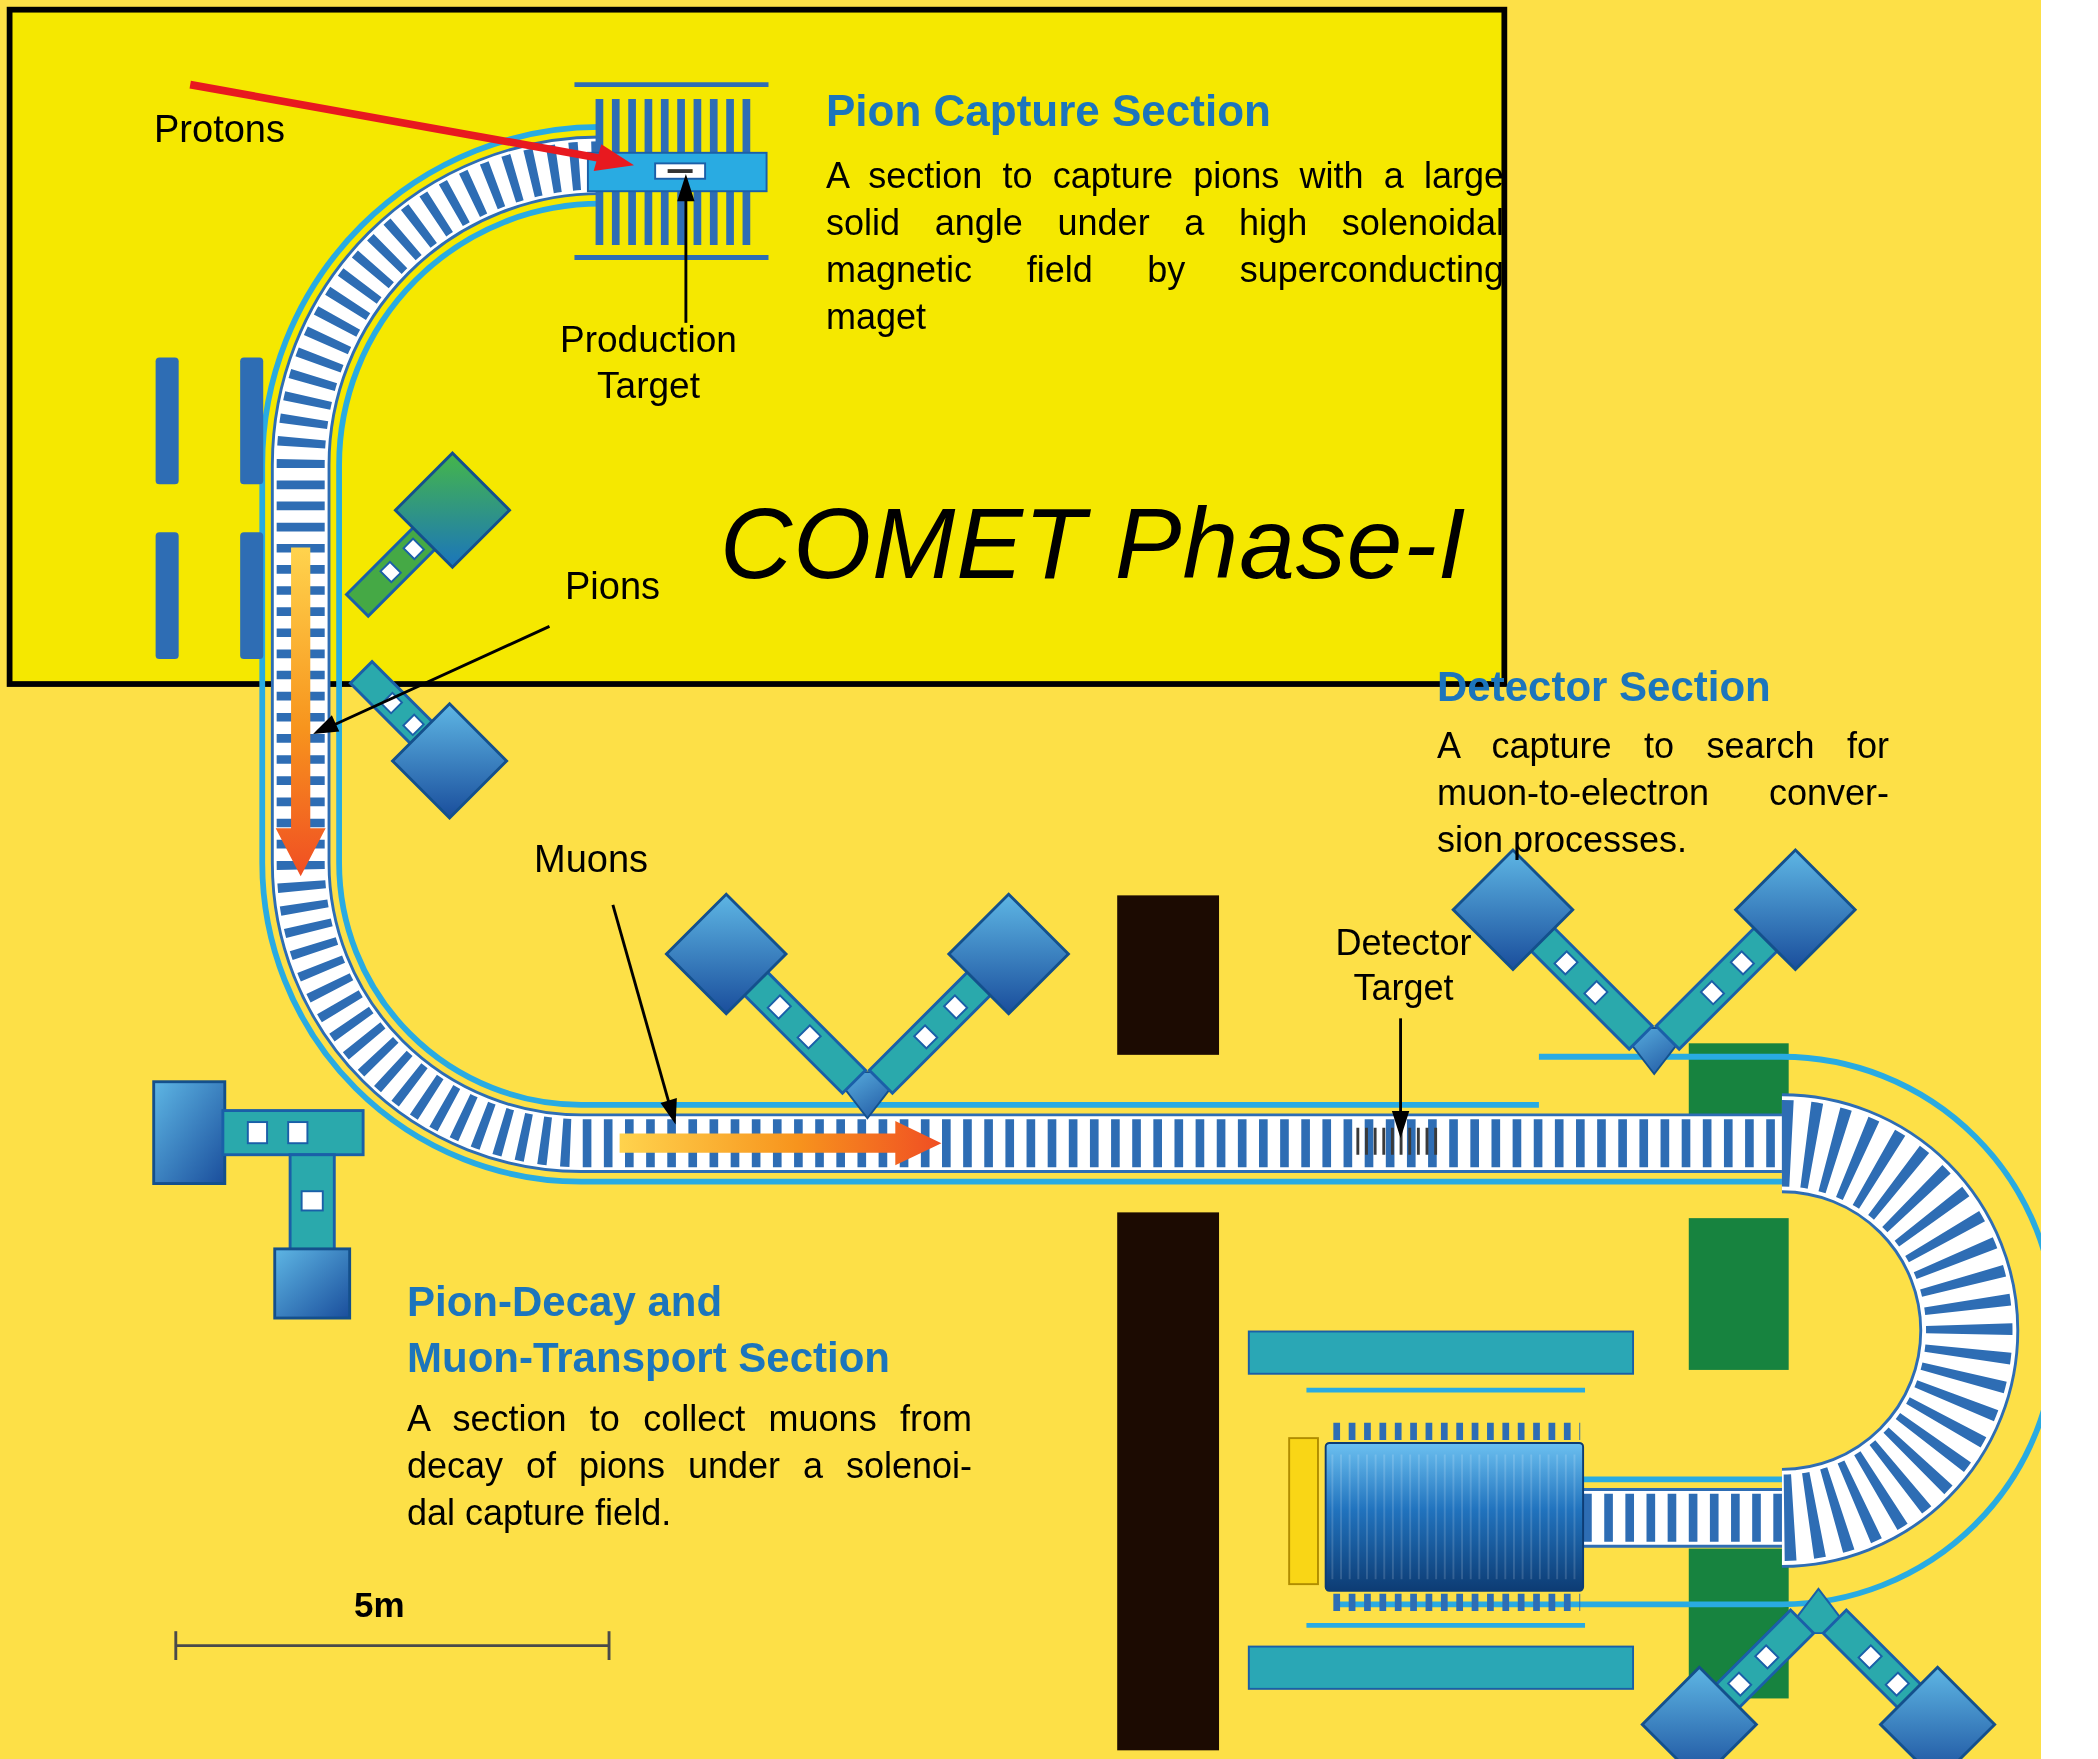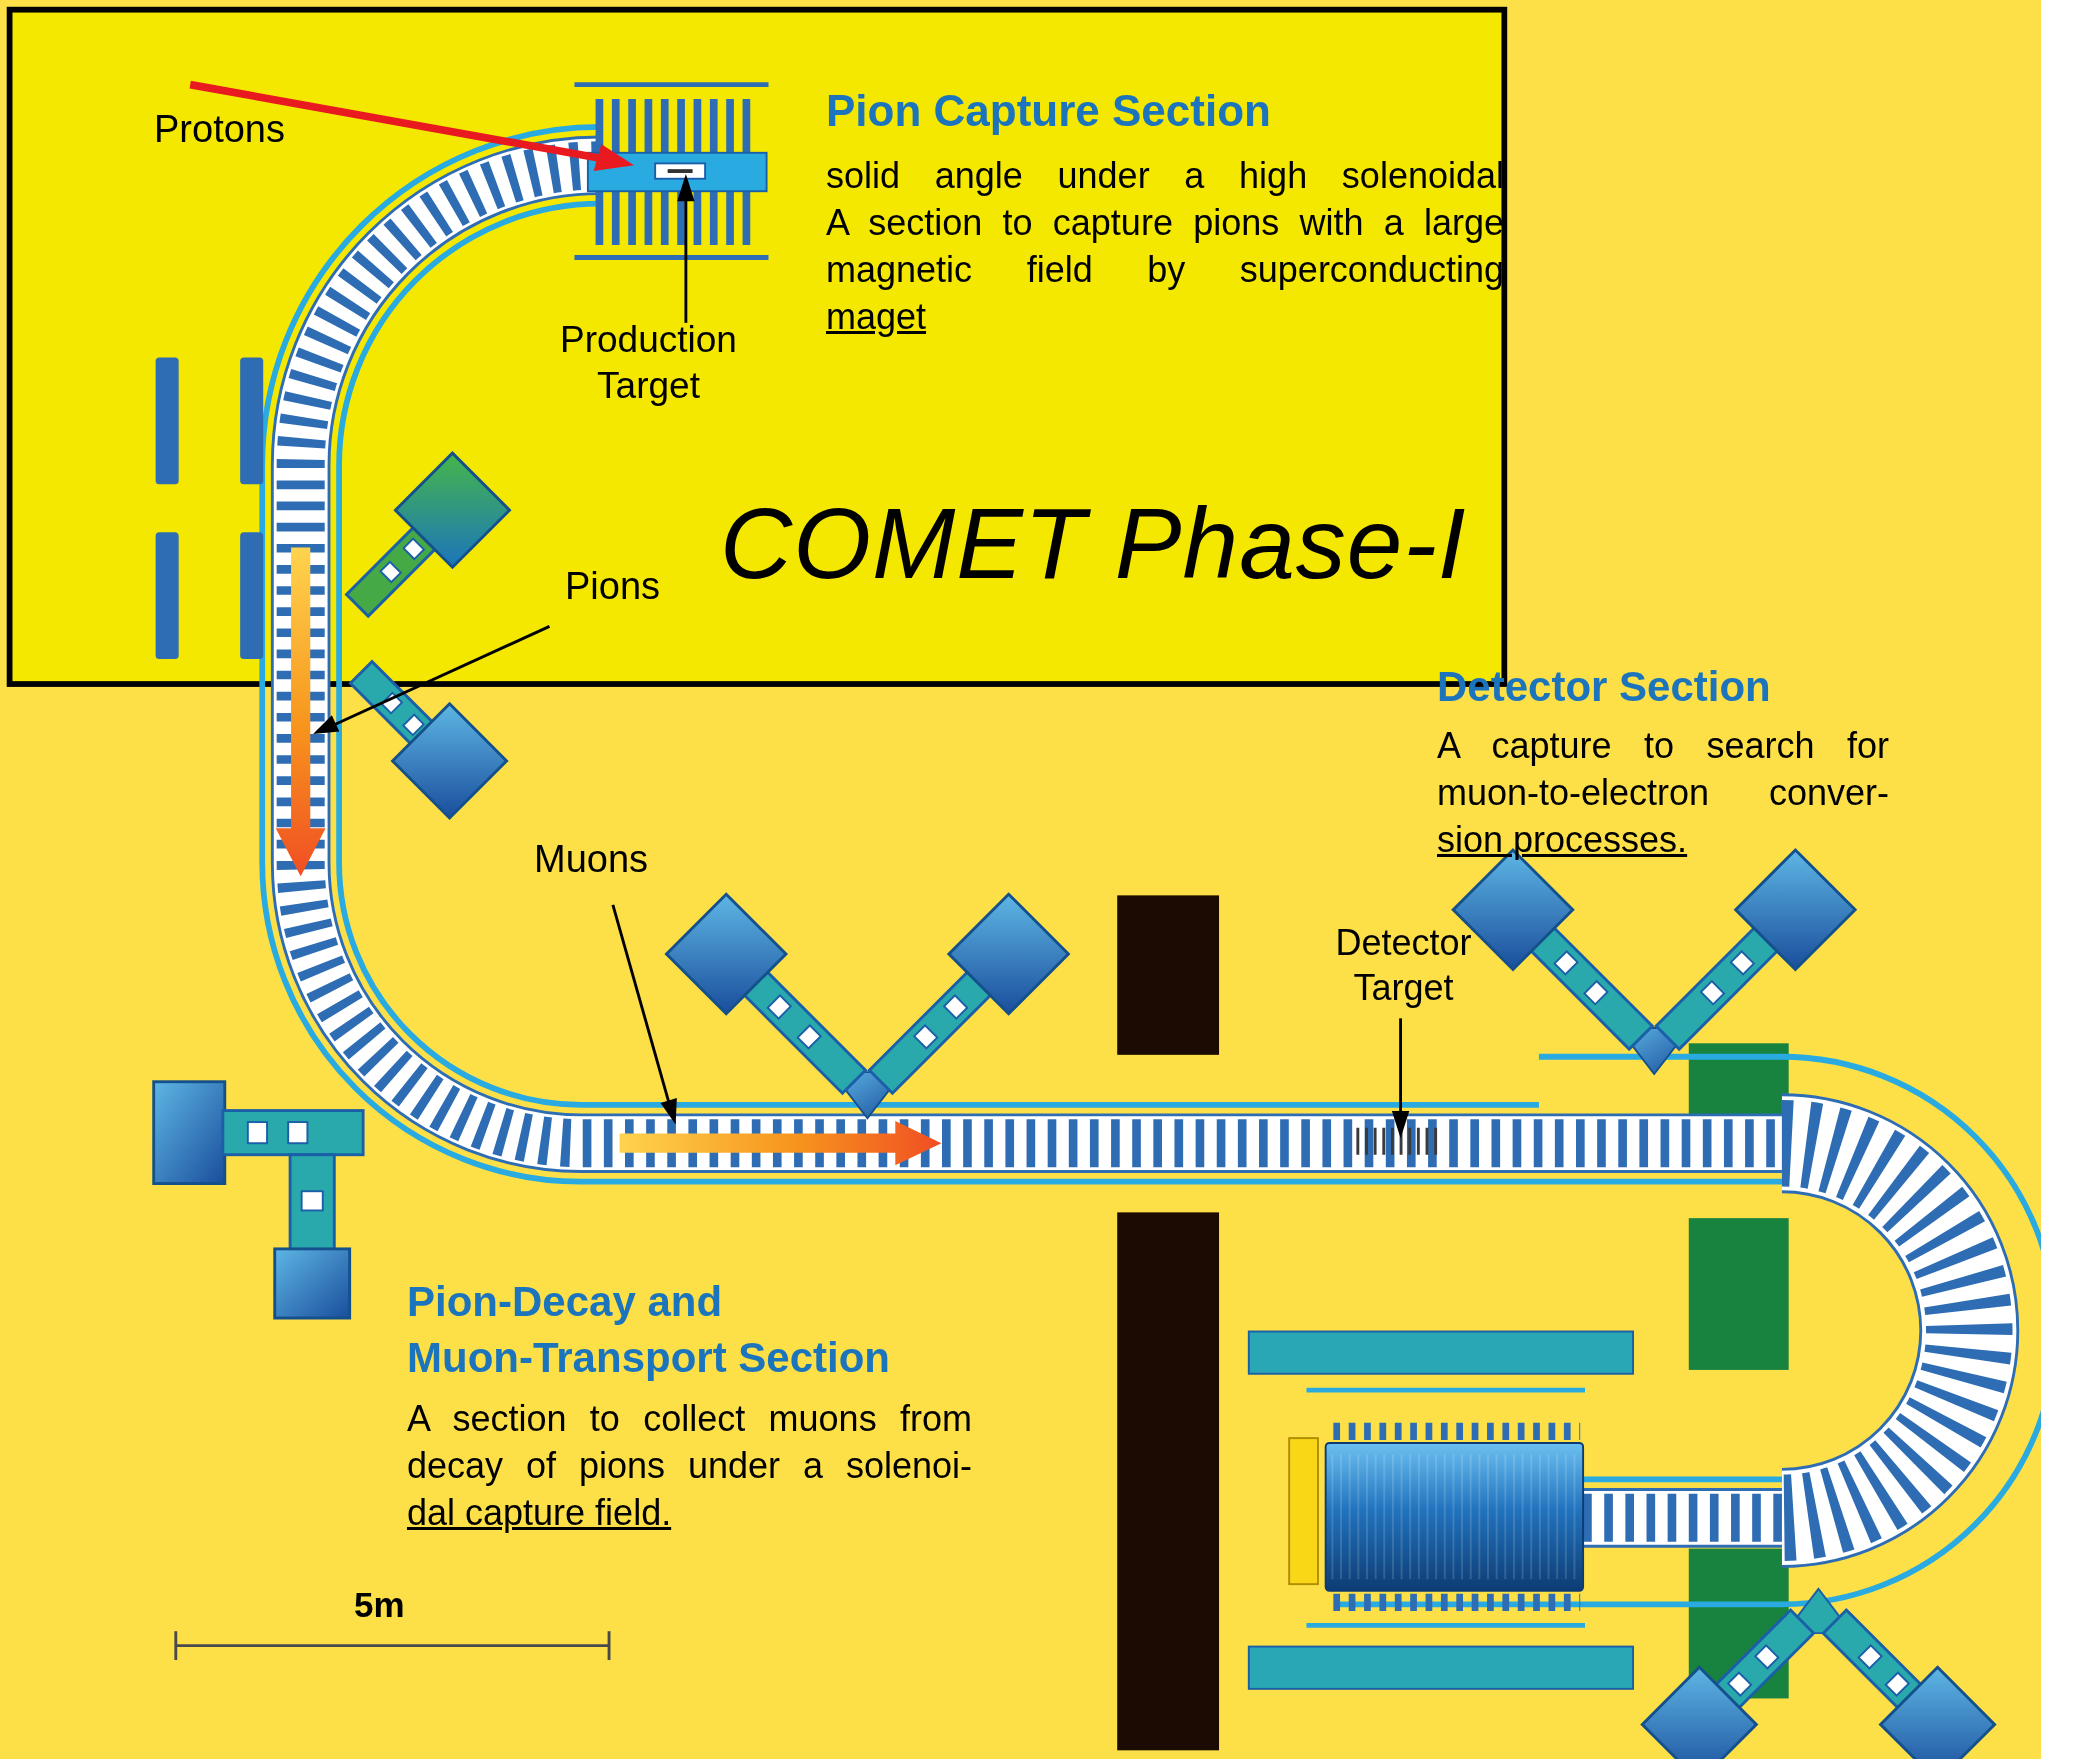--- a/index.html
+++ b/index.html
@@ -5,21 +5,21 @@
   html,body { margin:0; padding:0; background:#fff; }
   .stage {
     position:relative; width:2041px; height:1760px; background:#fde047;
     font-family:"Liberation Sans", sans-serif; overflow:hidden;
   }
   .stage svg { position:absolute; left:0; top:0; }
   .lbl { position:absolute; color:#000; font-size:38px; }
   .head { position:absolute; color:#1C75BC; font-weight:bold; font-size:42px; line-height:56px; }
   .para { position:absolute; color:#000; font-size:36px; line-height:47px; }
   .jline { text-align:justify; text-align-last:justify; }
-  .lline { text-align:left;text-decoration:underline; }
+  .lline { text-align:left; }
   .ctr  { text-align:center; }
   .title {
     position:absolute; color:#000; font-size:100px; font-style:italic;
     font-weight:500; letter-spacing:1px; white-space:nowrap;
   }
   .scalelbl { position:absolute; font-size:35px; font-weight:bold; color:#000; }
 </style>
 </head>
 <body>
 
@@ -236,22 +236,22 @@
     <path d="M 183 1713 L 634 1713"></path>
     <path d="M 183 1698 L 183 1728"></path>
     <path d="M 634 1698 L 634 1728"></path>
   </g>
 </svg>
 
 <div class="lbl" style="left:154px; top:108px;">Protons</div>
 
 <div class="head" style="left:826px; top:83px; font-size:44px;">Pion Capture Section</div>
 <div class="para" style="left:826px; top:152px; width:678px;">
+  <div class="jline">A section to capture pions with a large</div>
   <div class="jline">solid angle under a high solenoidal</div>
-  <div class="jline">A section to capture pions with a large</div>
   <div class="jline">magnetic field by superconducting</div>
   <div class="lline">maget</div>
 </div>
 
 <div class="lbl ctr" style="left:533px; top:317px; width:231px; font-size:37px; line-height:46px;">
   <div>Production</div>
   <div>Target</div>
 </div>
 
 <div class="title" style="left:720px; top:486px;">COMET Phase-I</div>

